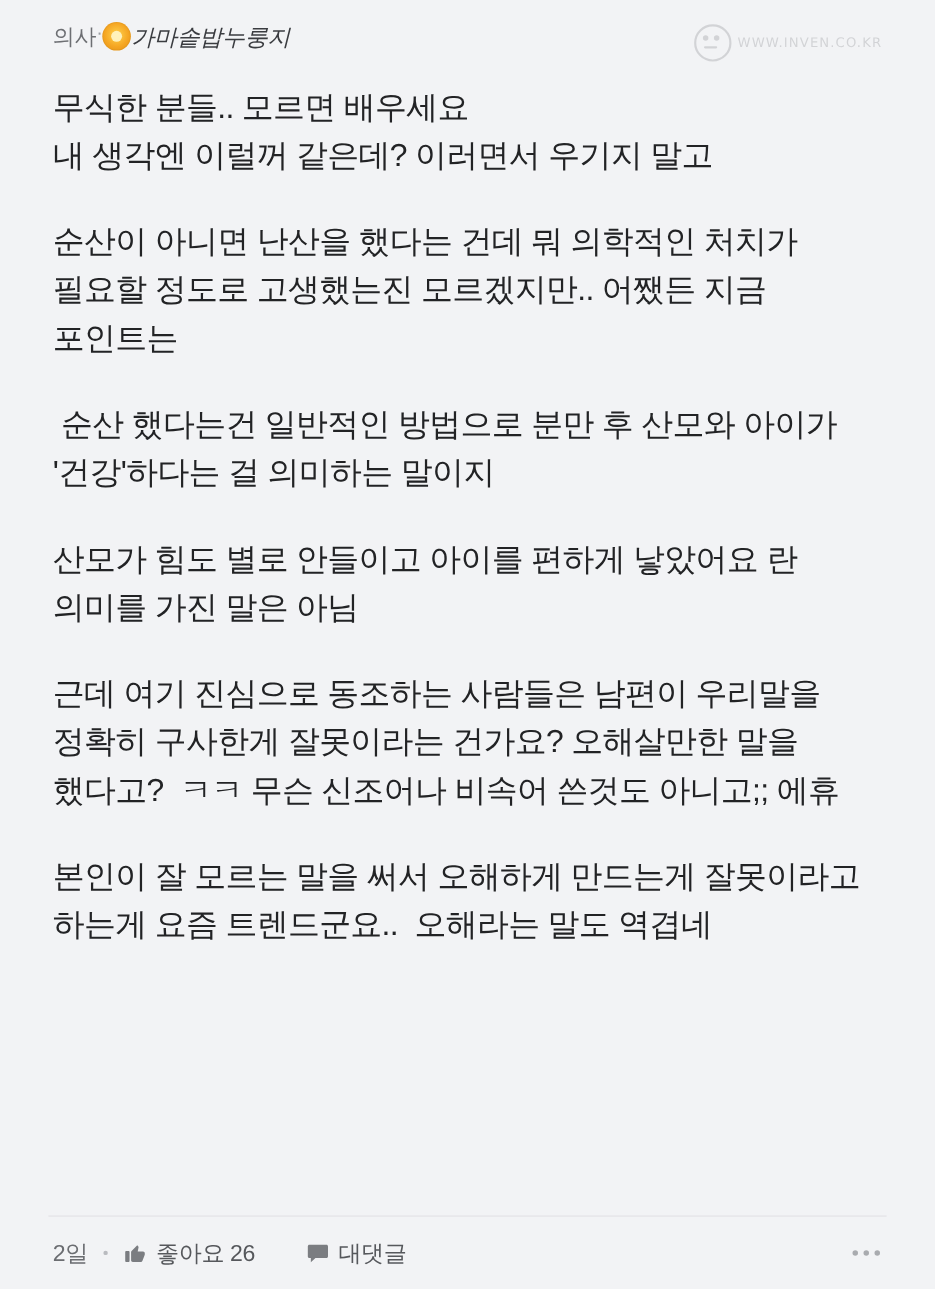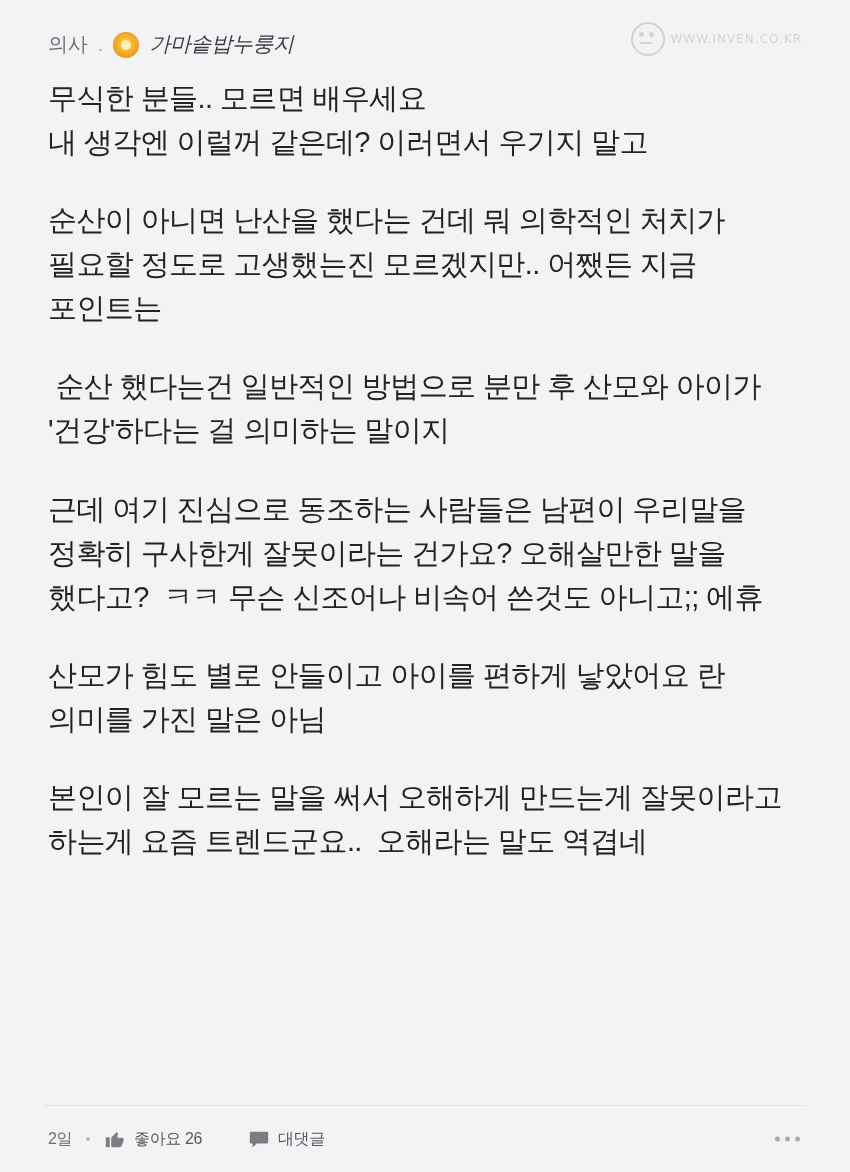--- a/index.html
+++ b/index.html
@@ -22,22 +22,21 @@
     box-sizing: border-box;
     padding: 20px 48px 0 48px;
     position: relative;
     display: flex;
     flex-direction: column;
   }
 
   
   .post-header {
     display: flex;
-    align-items: flex-end;
-    gap: 10px;
+    align-items: flex-start;
     height: 38px;
     flex: 0 0 auto;
     position: relative;
   }
   .category {
     font-size: 20px;
     color: #6d6f73;
     letter-spacing: -0.3px;
   }
   .dot-sep {
@@ -129,21 +128,21 @@
   .para:last-child { margin-bottom: 0; }
 
   
   .post-footer {
     flex: 0 0 auto;
     height: 66px;
     border-top: 1px solid #e1e2e5;
     display: flex;
     align-items: center;
     gap: 14px;
-    font-size: 16px;
+    font-size: 21px;
     color: #66686c;
     letter-spacing: -0.4px;
     margin: 0 -4px;
     padding: 0 4px;
     position: relative;
   }
   .time { color: #6b6d71; }
   .sep-dot {
     width: 4px; height: 4px; border-radius: 50%;
     background: #b9bbbf;
@@ -196,22 +195,22 @@
       <span class="wm-logo"></span>
       <span class="wm-text">WWW.INVEN.CO.KR</span>
     </span>
   </div>
 
   <div class="post-body">
     <p class="para">무식한 분들.. 모르면 배우세요
 내 생각엔 이럴꺼 같은데? 이러면서 우기지 말고</p>
     <p class="para">순산이 아니면 난산을 했다는 건데 뭐 의학적인 처치가 필요할 정도로 고생했는진 모르겠지만.. 어쨌든 지금 포인트는</p>
     <p class="para"> 순산 했다는건 일반적인 방법으로 분만 후 산모와 아이가 '건강'하다는 걸 의미하는 말이지</p>
+    <p class="para">산모가 힘도 별로 안들이고 아이를 편하게 낳았어요 란 의미를 가진 말은 아님</p>
     <p class="para">근데 여기 진심으로 동조하는 사람들은 남편이 우리말을 정확히 구사한게 잘못이라는 건가요? 오해살만한 말을 했다고?  ㅋㅋ 무슨 신조어나 비속어 쓴것도 아니고;; 에휴</p>
-    <p class="para">산모가 힘도 별로 안들이고 아이를 편하게 낳았어요 란 의미를 가진 말은 아님</p>
     <p class="para">본인이 잘 모르는 말을 써서 오해하게 만드는게 잘못이라고 하는게 요즘 트렌드군요..  오해라는 말도 역겹네</p>
   </div>
 
   <div class="post-footer">
     <span class="time">2일</span>
     <span class="sep-dot"></span>
 
     <span class="foot-action">
       <span class="icon-thumb">
         <svg width="22" height="22" viewBox="0 0 24 24" aria-hidden="true">

